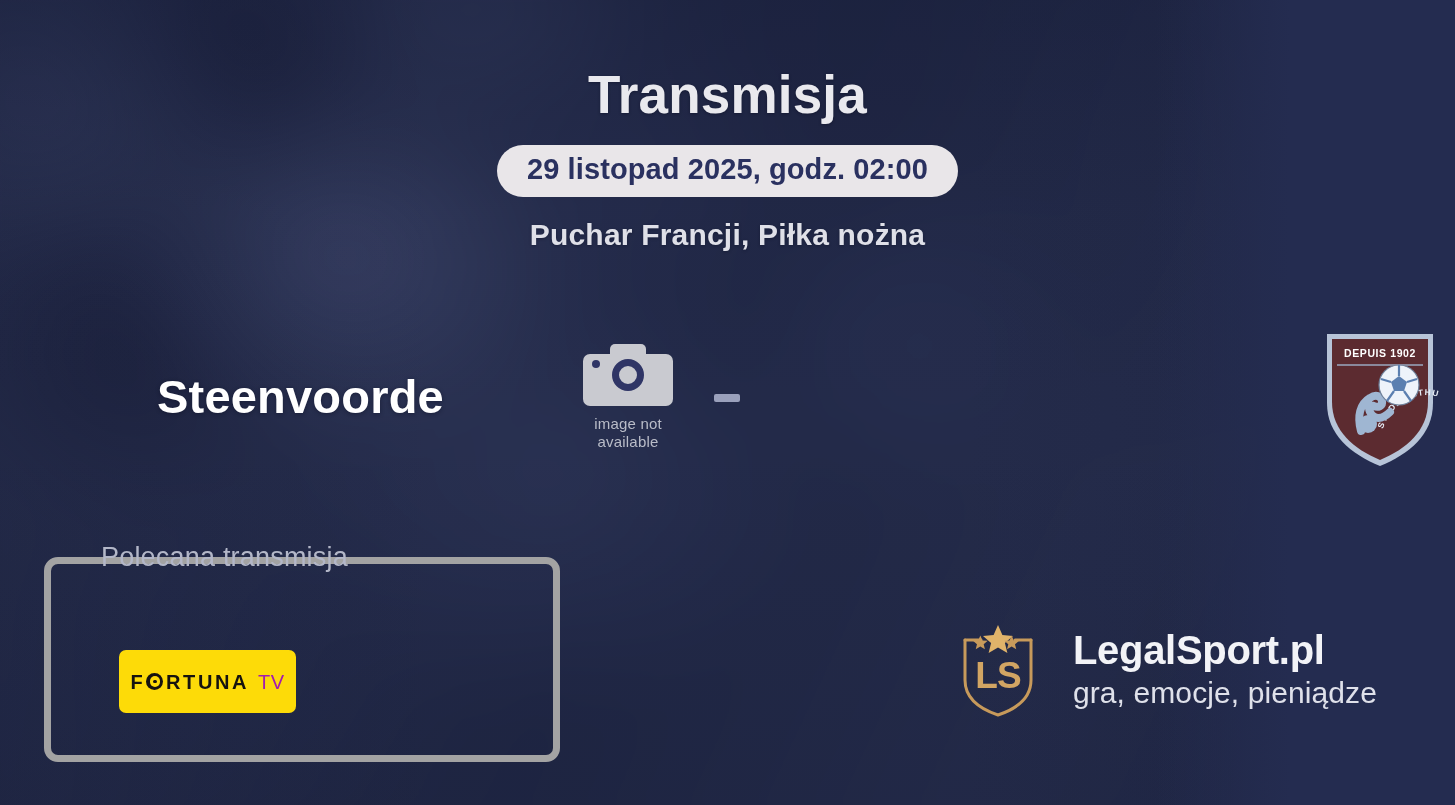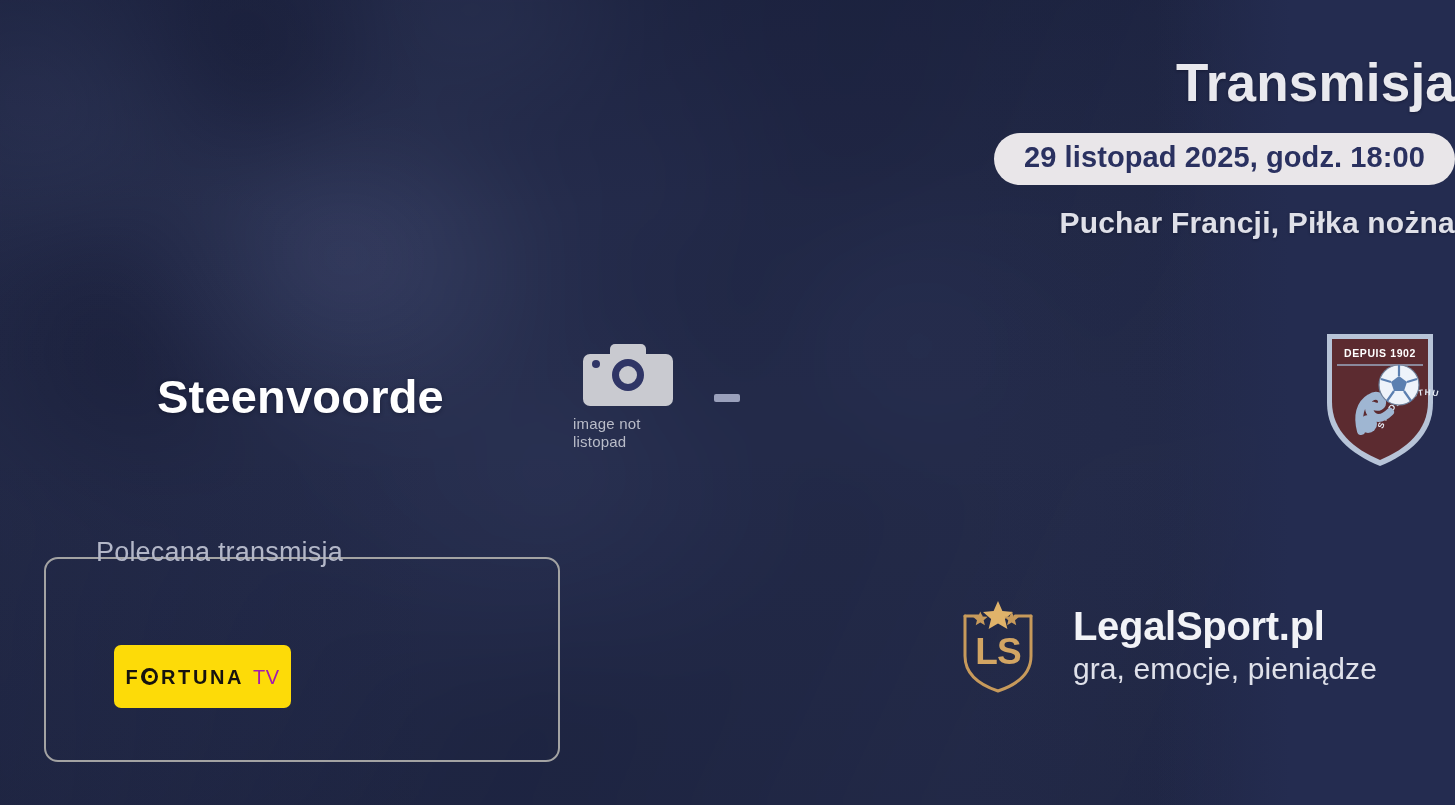--- a/index.html
+++ b/index.html
@@ -45,21 +45,21 @@
     background:
       linear-gradient(180deg, rgba(22,28,56,.36) 0%, rgba(22,28,56,.05) 26%, rgba(22,28,56,.00) 55%, rgba(22,28,56,.22) 100%),
       linear-gradient(90deg, rgba(20,26,52,.30) 0%, rgba(20,26,52,0) 30%, rgba(20,26,52,0) 66%, rgba(28,35,66,.42) 100%);
   }
   #bg-flat-right {
     position: absolute; top: 0; right: 0; width: 300px; height: 805px;
     background: linear-gradient(90deg, rgba(36,44,80,0) 0%, #242c50 45%, #242c50 100%);
   }
 
   
-  #header { position: absolute; top: 4px; left: 0; width: 1455px; text-align: right; }
+  #header { position: absolute; top: 16px; left: 0; width: 1455px; text-align: center; }
 
   #title {
     margin-top: 51px;
     font-size: 53px;
     font-weight: 700;
     letter-spacing: .2px;
     color: #e9e9ee;
     line-height: 1.06;
     text-shadow: 0 1px 3px rgba(10,14,34,.45);
   }
@@ -109,21 +109,21 @@
   .team-name.home { text-align: left; width: 420px; padding-left: 24px; }
   .team-name.away { text-align: left; width: 360px; padding-left: 22px; }
 
   .logo-slot {
     width: 150px; height: 160px;
     display: flex; align-items: center; justify-content: center;
     flex: none;
   }
 
   
-  .noimg { width: 110px; text-align: left; }
+  .noimg { width: 110px; text-align: center; }
   .cam { position: relative; width: 90px; height: 62px; margin: 0 auto; }
   .cam-body {
     position: absolute; left: 0; top: 10px;
     width: 90px; height: 52px; border-radius: 7px;
     background: #c9cad0;
   }
   .cam-hump {
     position: absolute; left: 27px; top: 0;
     width: 36px; height: 14px; border-radius: 5px 5px 0 0;
     background: #c9cad0;
@@ -156,21 +156,21 @@
   }
 
   
   .crest { width: 118px; height: 140px; }
 
   
   #broadcast-box {
     position: absolute;
     left: 44px; top: 557px;
     width: 516px; height: 205px;
-    border: 2px solid #a3a3a3;
+    border: 7px solid #a3a3a3;
     border-radius: 14px;
   }
   #broadcast-legend {
     position: absolute;
     left: 38px; top: -20px;
     padding: 0 12px;
     background: transparent;
     font-size: 27px;
     color: #b3b7c8;
     letter-spacing: .2px;
@@ -219,21 +219,21 @@
   }
   .fortuna-tv {
     font-size: 20px; font-weight: 500;
     color: #a21caf; letter-spacing: .4px;
     margin-left: 9px; line-height: 1;
   }
 
   
   #brand {
     position: absolute;
-    right: 78px; top: 598px;
+    right: 78px; top: 622px;
     display: flex; align-items: center;
   }
   #brand-shield { width: 78px; height: 96px; flex: none; }
   #brand-text { margin-left: 36px; }
   #brand-name {
     font-size: 40px; font-weight: 700;
     color: #f2f3f7; letter-spacing: -.3px; line-height: 1.08;
   }
   #brand-tagline {
     margin-top: 4px;
@@ -245,40 +245,40 @@
 <body>
 
 <div id="stage">
 
   <div id="bg-photo"></div>
   <div id="bg-vignette"></div>
   <div id="bg-flat-right"></div>
 
   <div id="header">
     <div id="title">Transmisja</div>
-    <div id="date-badge">29 listopad 2025, godz. 18:00</div>
+    <div id="date-badge">29 listopad 2025, godz. 02:00</div>
     <div id="competition">Puchar Francji, Piłka nożna</div>
   </div>
 
   <div id="match">
 
     <div class="team team-home">
       <div class="team-name home">Steenvoorde</div>
 
       <div class="logo-slot">
         <div class="noimg">
           <div class="cam">
             <div class="cam-hump"></div>
             <div class="cam-body"></div>
             <div class="cam-dot"></div>
             <div class="cam-lens"></div>
           </div>
           <div class="noimg-text">
             <div>image not</div>
-            <div>listopad</div>
+            <div>available</div>
           </div>
         </div>
       </div>
     </div>
 
     <div id="separator"></div>
 
     <div class="team team-away">
       <div class="logo-slot">
         <svg class="crest" viewBox="0 0 118 140">

